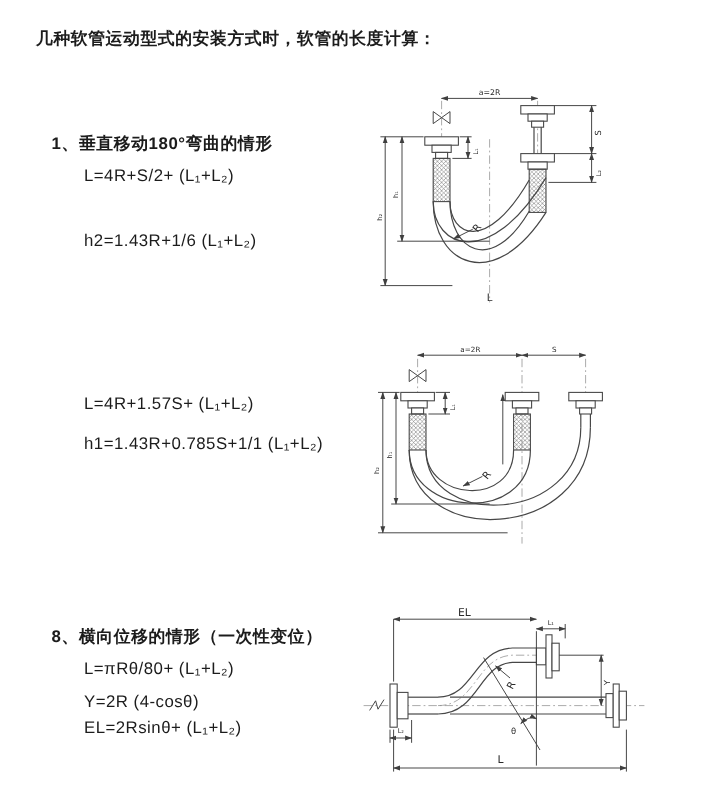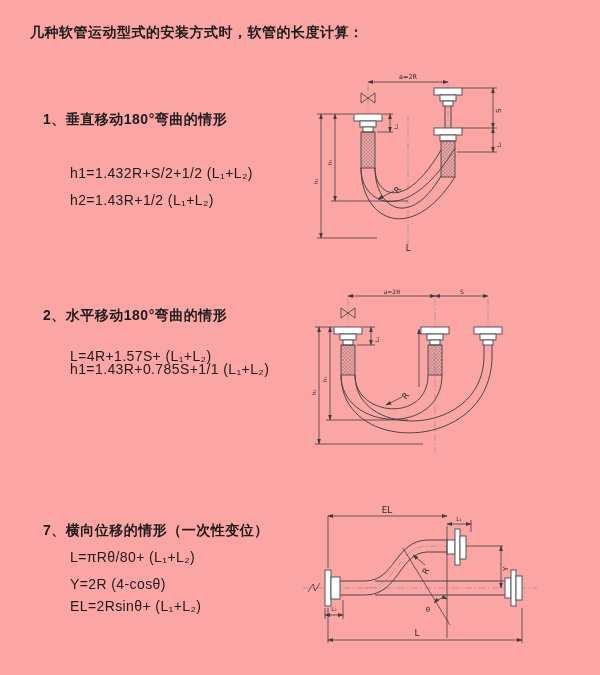--- a/index.html
+++ b/index.html
@@ -1,19 +1,19 @@
 <!DOCTYPE html>
 <html><head>
 <meta charset="utf-8">
 <style>
   html,body{margin:0;padding:0;background:#e8e8e8;}
   .page{
     position:relative;
     width:600px;height:675px;
-    background:#fca5a5;
+    background:#ffffff;
     font-family:"Liberation Sans","DejaVu Sans",sans-serif;
     color:#1c1c1c;
     overflow:hidden;
   }
   .title{
     position:absolute;left:30px;top:24px;
     font-size:14px;font-weight:600;letter-spacing:.5px;
   }
   .heading{
     position:absolute;left:43px;
@@ -34,28 +34,27 @@
   .cline{stroke:#8a8a8a;stroke-width:.6;fill:none;stroke-dasharray:7 2.5 1.5 2.5;}
 </style>
 </head>
 <body>
 
 <div class="page">
 
   <div class="title">几种软管运动型式的安装方式时，软管的长度计算：</div>
 
   <div class="heading" style="top:111px">1、垂直移动180°弯曲的情形</div>
-  <div class="formula" style="top:165px">h1=1.432R+S/2+1/2 (L₁+L₂)</div>
-  <div class="formula" style="top:192px">h2=1.43R+1/2 (L₁+L₂)</div>
-
-  <div class="heading" style="top:307px">2、水平移动180°弯曲的情形</div>
-  <div class="formula" style="top:348px">L=4R+1.57S+ (L₁+L₂)</div>
+  <div class="formula" style="top:138px">L=4R+S/2+ (L₁+L₂)</div>
+  <div class="formula" style="top:192px">h2=1.43R+1/6 (L₁+L₂)</div>
+
+  <div class="formula" style="top:328px">L=4R+1.57S+ (L₁+L₂)</div>
   <div class="formula" style="top:361px">h1=1.43R+0.785S+1/1 (L₁+L₂)</div>
 
-  <div class="heading" style="top:522px">7、横向位移的情形（一次性变位）</div>
+  <div class="heading" style="top:522px">8、横向位移的情形（一次性变位）</div>
   <div class="formula" style="top:549px">L=πRθ/80+ (L₁+L₂)</div>
   <div class="formula" style="top:576px">Y=2R (4-cosθ)</div>
   <div class="formula" style="top:598px">EL=2Rsinθ+ (L₁+L₂)</div>
 
   <svg style="left:305px;top:68px" width="215" height="190" viewBox="0 0 215 190">
     <defs>
       <pattern id="ht1" width="3.5" height="3.5" patternUnits="userSpaceOnUse">
         <path d="M0,3.5 L3.5,0 M0,0 L3.5,3.5" stroke="#6f6f6f" stroke-width="0.45"></path>
       </pattern>
       <marker id="ar1" viewBox="0 0 10 10" refX="9" refY="5" markerWidth="7.5" markerHeight="7.5" orient="auto-start-reverse">

